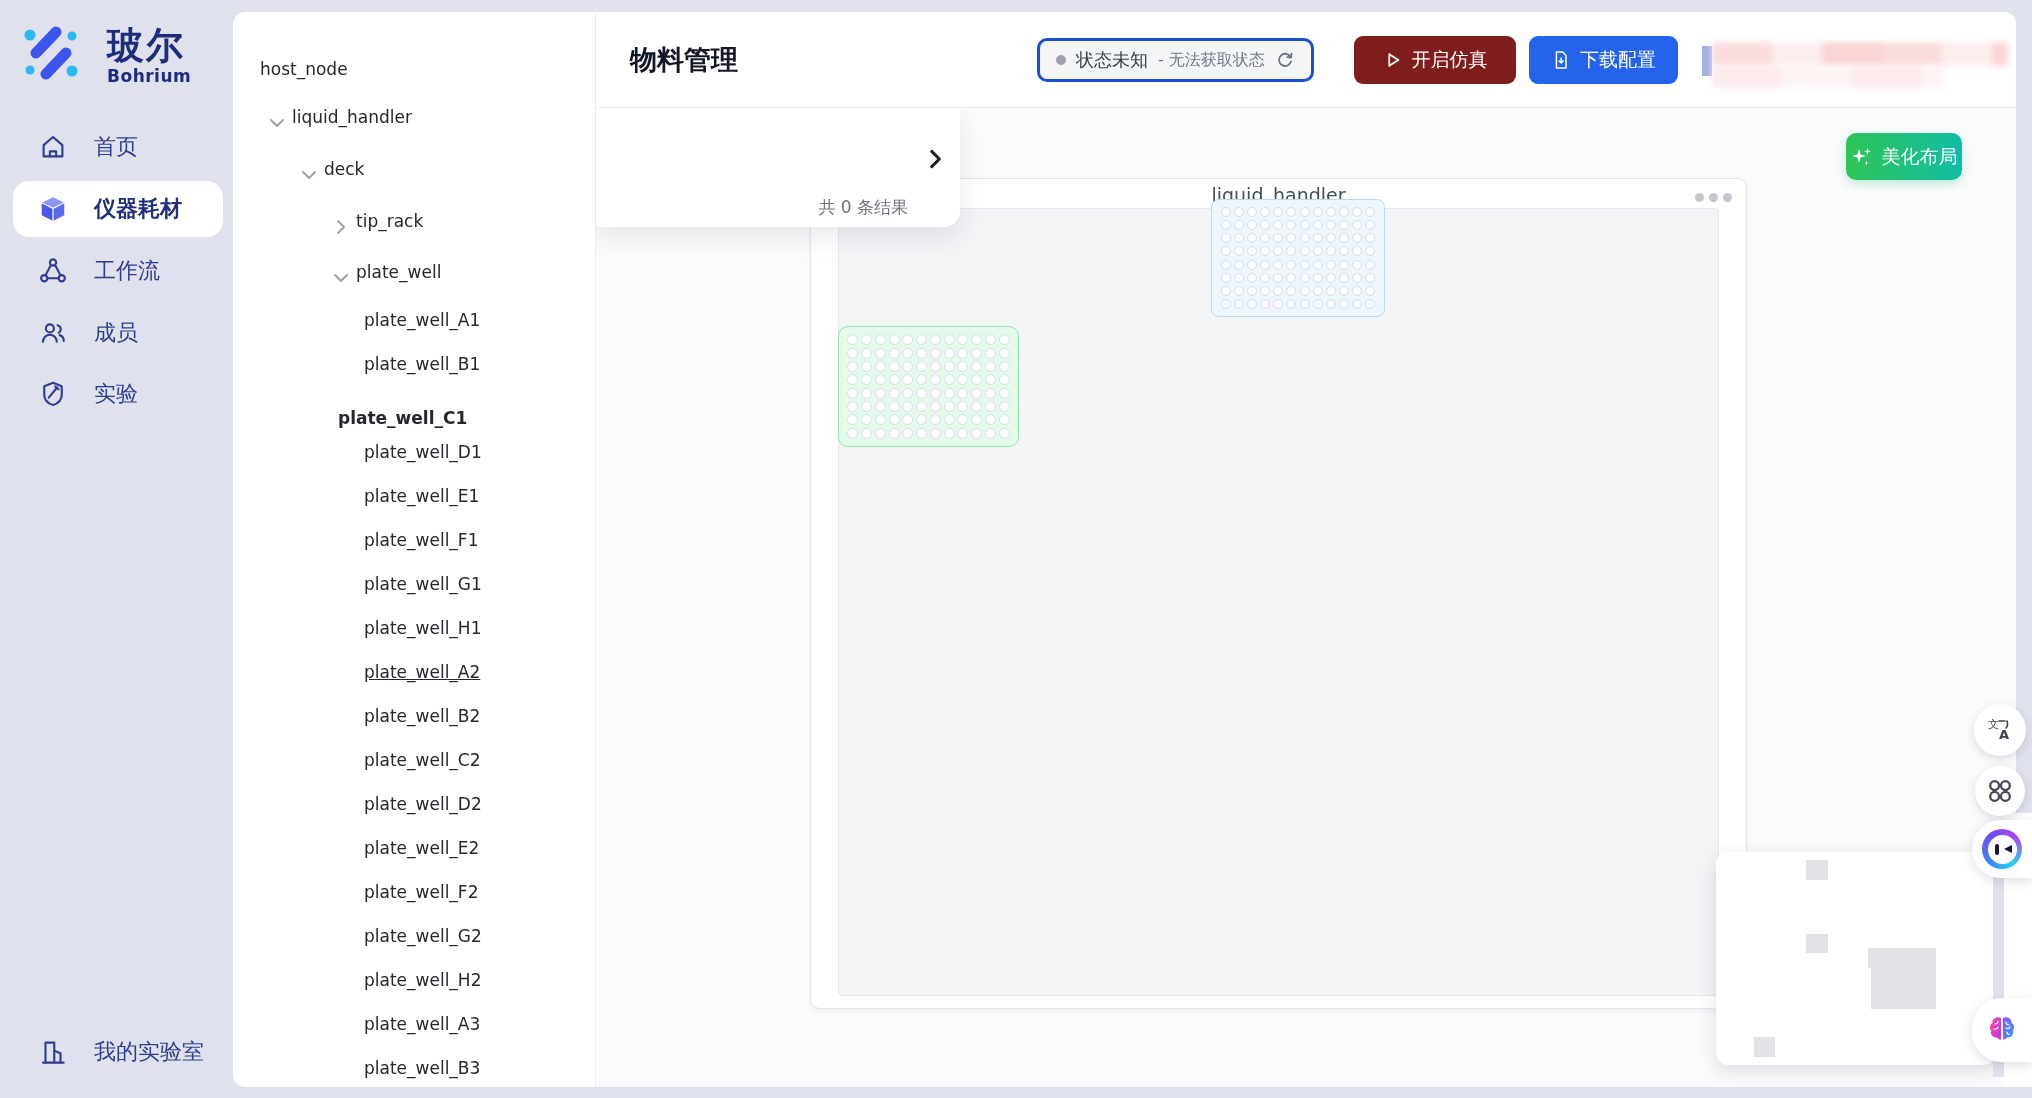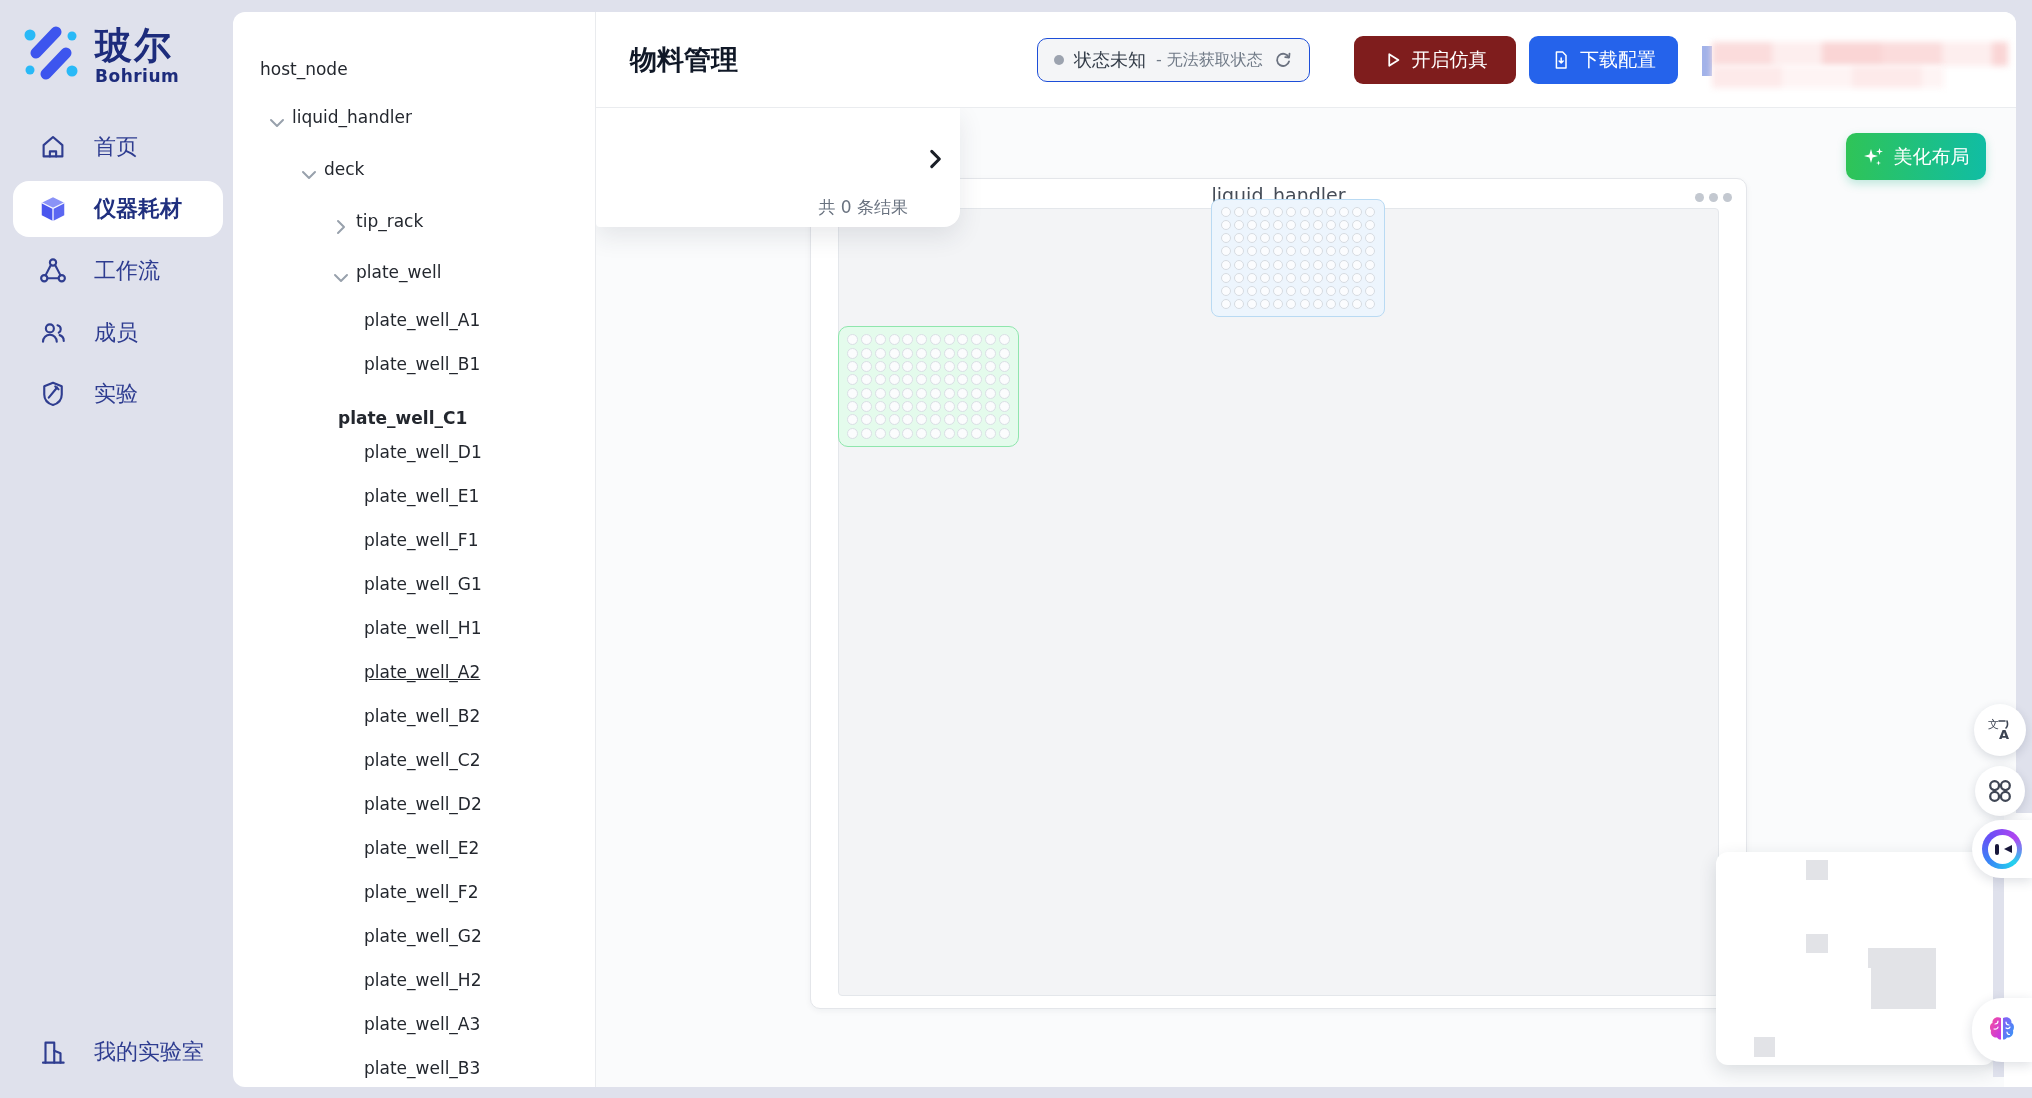--- a/index.html
+++ b/index.html
@@ -5,21 +5,21 @@
   * { margin:0; padding:0; box-sizing:border-box; }
   html,body { width:2032px; height:1098px; overflow:hidden; }
   body { font-family:"DejaVu Sans","Liberation Sans",sans-serif; background:#dfe1ec; position:relative; }
 
   
   .main-panel { position:absolute; left:233px; top:12px; width:1783px; height:1075px;
     background:#fff; border-radius:12px; }
 
   
   .sidebar { position:absolute; left:0; top:0; width:233px; height:1098px; }
-  .logo-row { position:absolute; left:23px; top:26px; display:flex; gap:16px; align-items:flex-start; }
+  .logo-row { position:absolute; left:23px; top:26px; display:flex; gap:28px; align-items:flex-start; }
   .logo-mark { width:56px; height:54px; }
   .brand-zh { font-size:37px; font-weight:bold; color:#1d2c7c; line-height:40px; letter-spacing:2px;}
   .brand-en { font-size:17px; font-weight:bold; color:#1d2c7c; letter-spacing:.5px; }
   .nav-item { position:absolute; left:13px; width:210px; height:56px; display:flex; align-items:center;
     color:#2e3c90; font-size:22px; font-weight:500; cursor:pointer; }
   .nav-item .nicon { position:absolute; left:25px; width:30px; height:30px; }
   .nav-item .nlabel { position:absolute; left:81px; }
   .nav-item.active { background:#fff; border-radius:16px; color:#20307f; font-weight:600; }
   .nav-bottom { top:1024px; }
 
@@ -31,21 +31,21 @@
   .tree-row .chev { position:absolute; top:11px; width:22px; height:22px; }
   .tree-row .chev svg { width:22px; height:22px; }
   .tree-row .chev polyline { fill:none; stroke:#98a1ac; stroke-width:2; stroke-linecap:round; stroke-linejoin:round; }
   .v-divider { position:absolute; left:595px; top:12px; width:1px; height:1075px; background:#e9ebee; }
 
   
   .header { position:absolute; left:596px; top:12px; width:1420px; height:96px; background:#fff;
     border-bottom:1px solid #eaecef; border-radius:0 12px 0 0; }
   .page-title { position:absolute; left:34px; top:30px; font-size:27px; font-weight:bold; color:#101827; }
   .status-badge { position:absolute; left:441px; top:26px; height:44px; display:flex; align-items:center;
-    gap:10px; padding:0 16px; background:#f4f5f7; border:1px solid #1d4ed8; border-radius:10px; }
+    gap:10px; padding:0 16px; background:#f4f5f7; border:3px solid #1d4ed8; border-radius:10px; }
   .status-dot { width:10px; height:10px; border-radius:50%; background:#9ca3af; }
   .status-label { font-size:18px; color:#333c48; font-weight:500; }
   .status-detail { font-size:16px; color:#707a87; }
   .refresh-btn { width:20px; height:20px; cursor:pointer; }
   .btn { position:absolute; top:24px; height:48px; display:flex; align-items:center; justify-content:center;
     gap:9px; border:none; border-radius:9px; color:#fff; font-size:19px; font-weight:500;
     font-family:inherit; cursor:pointer; }
   .btn-sim { left:758px; width:162px; background:#7f1d1d; }
   .btn-dl  { left:933px; width:149px; background:#2563eb; }
   .redact { position:absolute; left:1106px; top:28px; width:306px; height:60px; }
@@ -73,21 +73,21 @@
   .plate { position:absolute; display:grid; grid-template-columns:repeat(12,1fr); align-items:center;
     justify-items:center; cursor:pointer; }
   .plate .well { border-radius:50%; }
   .plate-blue { left:615px; top:91px; width:174px; height:118px; background:#edf5fd;
     border:1.5px solid #b9daf3; border-radius:8px; padding:7px 9px; gap:2.4px 2.8px; }
   .plate-blue .well { width:10px; height:10px; background:#fbfcfe; border:1px solid #d7dce2; }
   .plate-green { left:242px; top:218px; width:181px; height:121px; background:#e4fbec;
     border:1.5px solid #8fe6ad; border-radius:10px; padding:7px 8px; gap:1.6px 2.2px; }
   .plate-green .well { width:11px; height:11px; background:#fbfcfd; border:1px solid #dadfe5; }
 
-  .btn-beautify { position:absolute; left:1250px; top:25px; width:140px; height:47px; display:flex;
+  .btn-beautify { position:absolute; left:1250px; top:25px; width:116px; height:47px; display:flex;
     align-items:center; justify-content:center; gap:9px; border:none; border-radius:10px; color:#fff;
     font-size:19px; font-weight:500; font-family:inherit; cursor:pointer;
     background:linear-gradient(90deg,#2fc457,#10bda4); box-shadow:0 4px 10px rgba(20,180,130,.25); }
 
   
   .search-card { position:absolute; left:0; top:0; width:364px; height:119px; background:#fff;
     border-radius:0 0 16px 4px; box-shadow:0 10px 24px rgba(40,50,70,.10); }
   .search-input { position:absolute; left:23px; top:23px; width:291px; height:52px;
     border:1px solid #ccd4de; border-radius:8px; padding:0 16px; font-size:18px; color:#333;
     font-family:inherit; outline:none; background:#fff; }

